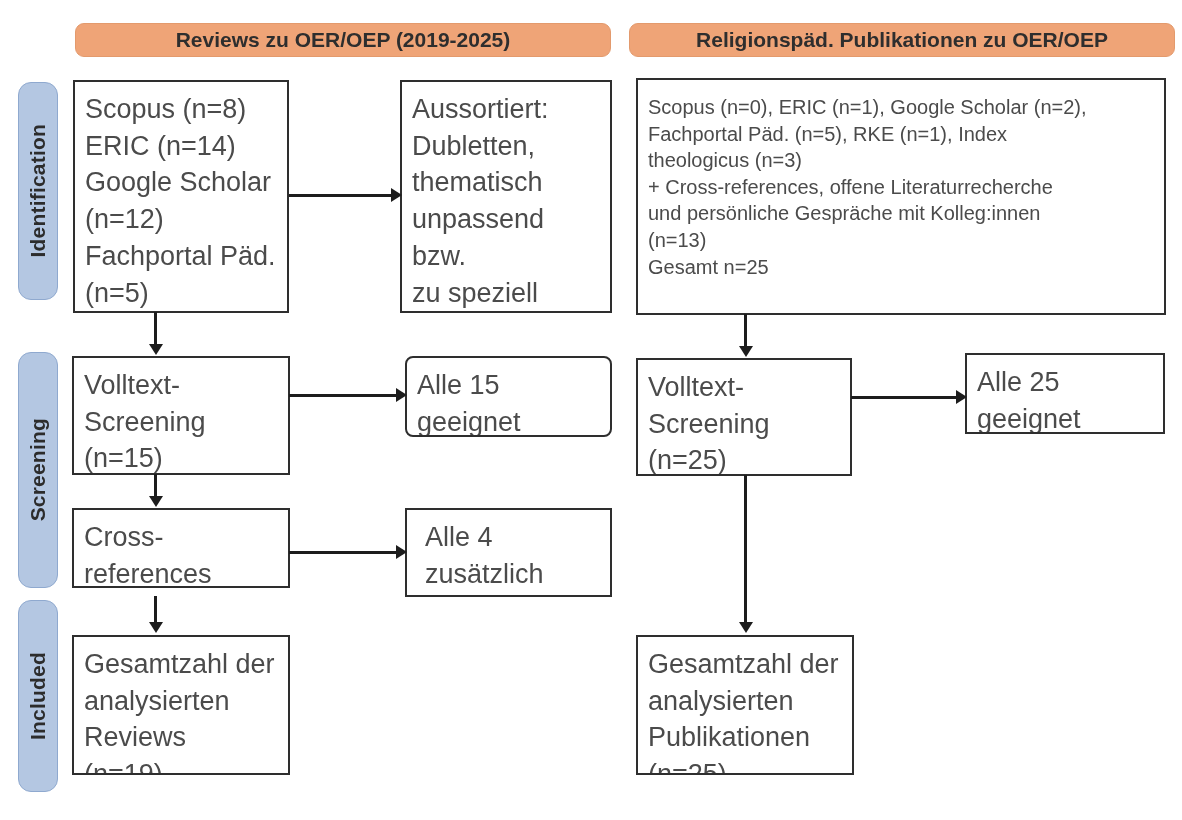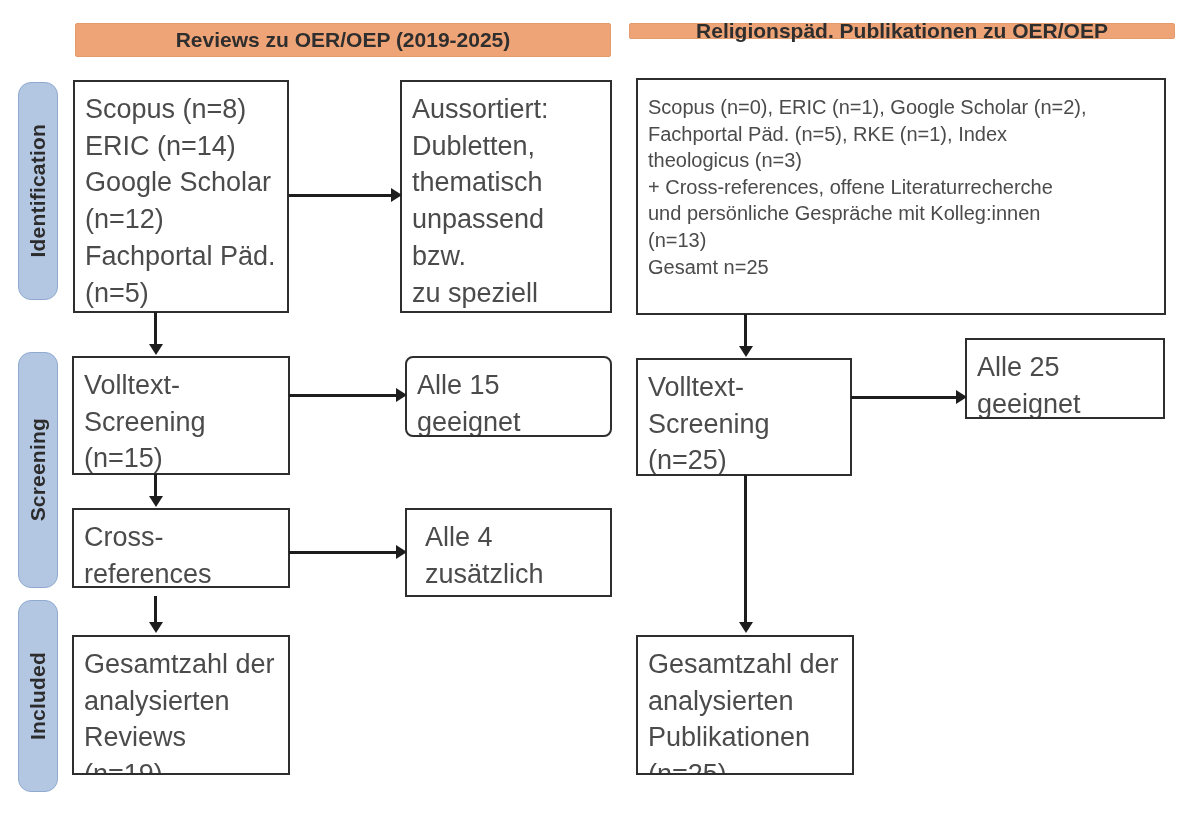--- a/index.html
+++ b/index.html
@@ -40,21 +40,21 @@
     letter-spacing: 0.2px;
     color: #2c2c2c;
     white-space: nowrap;
   }
 
   
   .col-header {
     position: absolute;
     background: #efa477;
     border: 1px solid #e39a6d;
-    border-radius: 2px;
+    border-radius: 9px;
     box-sizing: border-box;
     display: flex;
     align-items: center;
     justify-content: center;
     color: #2e2e2e;
     font-weight: bold;
     font-size: 21px;
     white-space: nowrap;
   }
 
@@ -113,21 +113,21 @@
   </div>
 
   <div class="stage-pill" style="left:18px; top:600px; width:40px; height:192px;">
     <span>Included</span>
   </div>
 
   <div class="col-header" style="left:75px; top:23px; width:536px; height:34px;">
     <span>Reviews zu OER/OEP (2019-2025)</span>
   </div>
 
-  <div class="col-header" style="left:629px; top:23px; width:546px; height:16px;">
+  <div class="col-header" style="left:629px; top:23px; width:546px; height:34px;">
     <span>Religionspäd. Publikationen zu OER/OEP</span>
   </div>
 
   <div class="node" style="left:73px; top:80px; width:216px; height:233px;">Scopus (n=8)
 ERIC (n=14)
 Google Scholar
 (n=12)
 Fachportal Päd.
 (n=5)
 Gesamt n=39</div>
@@ -161,21 +161,21 @@
 theologicus (n=3)
 + Cross-references, offene Literaturrecherche
 und persönliche Gespräche mit Kolleg:innen
 (n=13)
 Gesamt n=25</div>
 
   <div class="node" style="left:636px; top:358px; width:216px; height:118px;">Volltext-
 Screening
 (n=25)</div>
 
-  <div class="node" style="left:965px; top:338px; width:200px; height:81px;">Alle 25 geeignet</div>
+  <div class="node" style="left:965px; top:353px; width:200px; height:81px;">Alle 25 geeignet</div>
 
   <div class="node" style="left:636px; top:635px; width:218px; height:140px;">Gesamtzahl der
 analysierten
 Publikationen
 (n=25)</div>
 
   <div class="conn h" style="left:289px; top:194px; width:103px;"></div>
   <div class="arrow-right" style="left:391px; top:188px;"></div>
 
   <div class="conn v" style="left:154px; top:312px; width:3px; height:33px;"></div>

